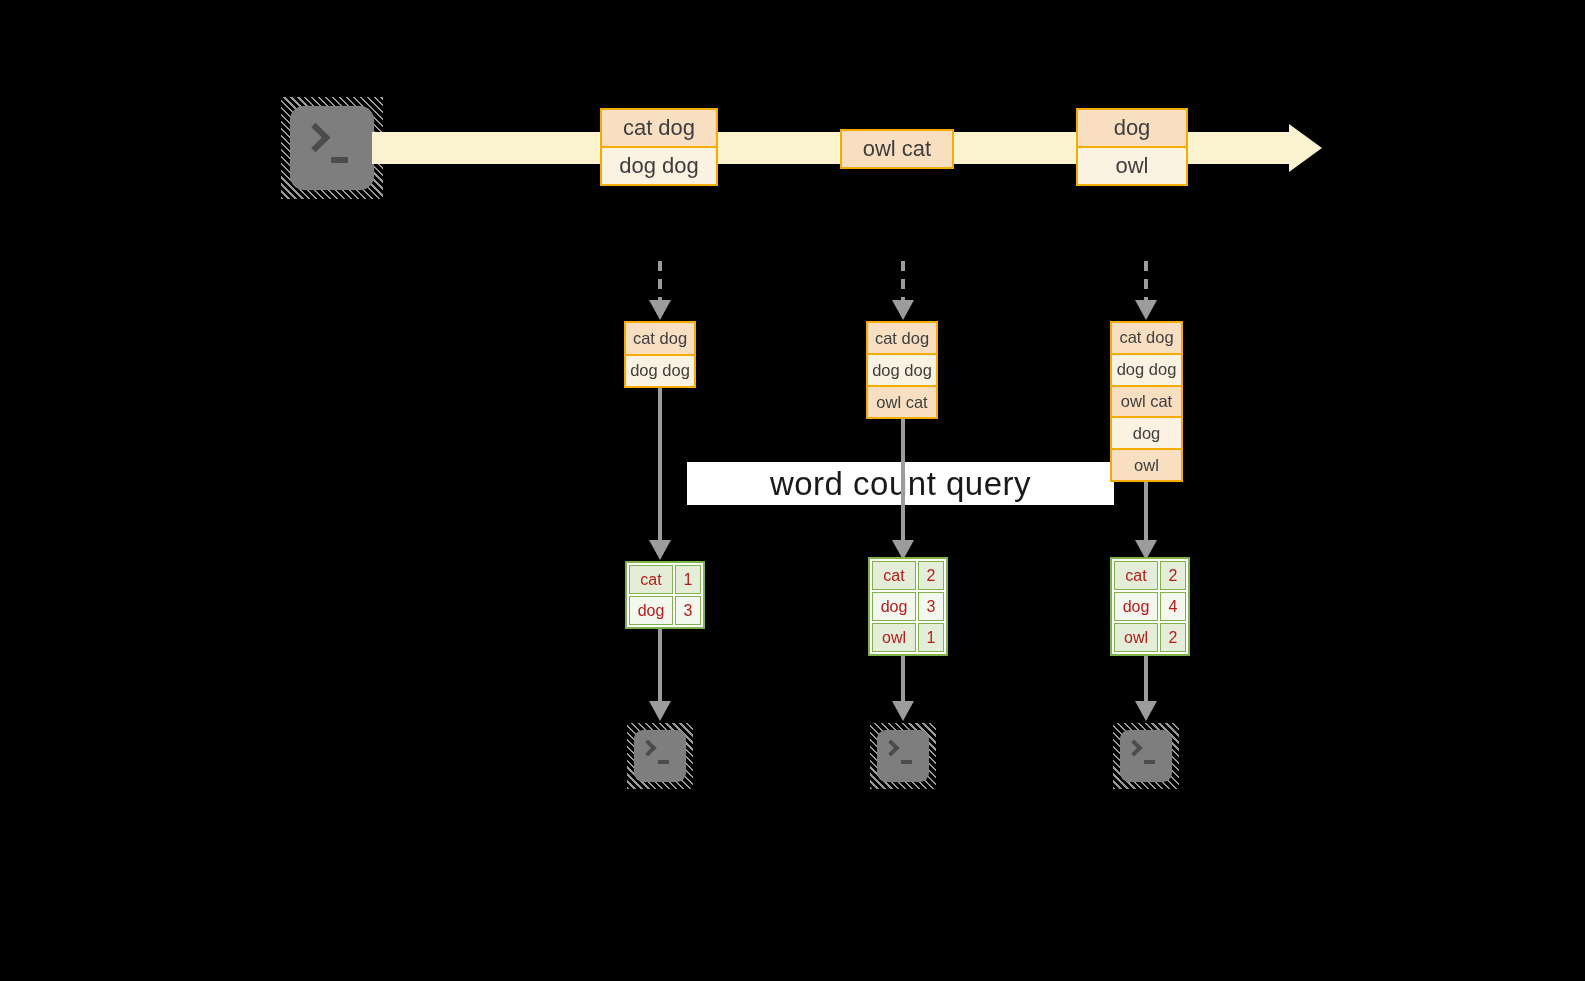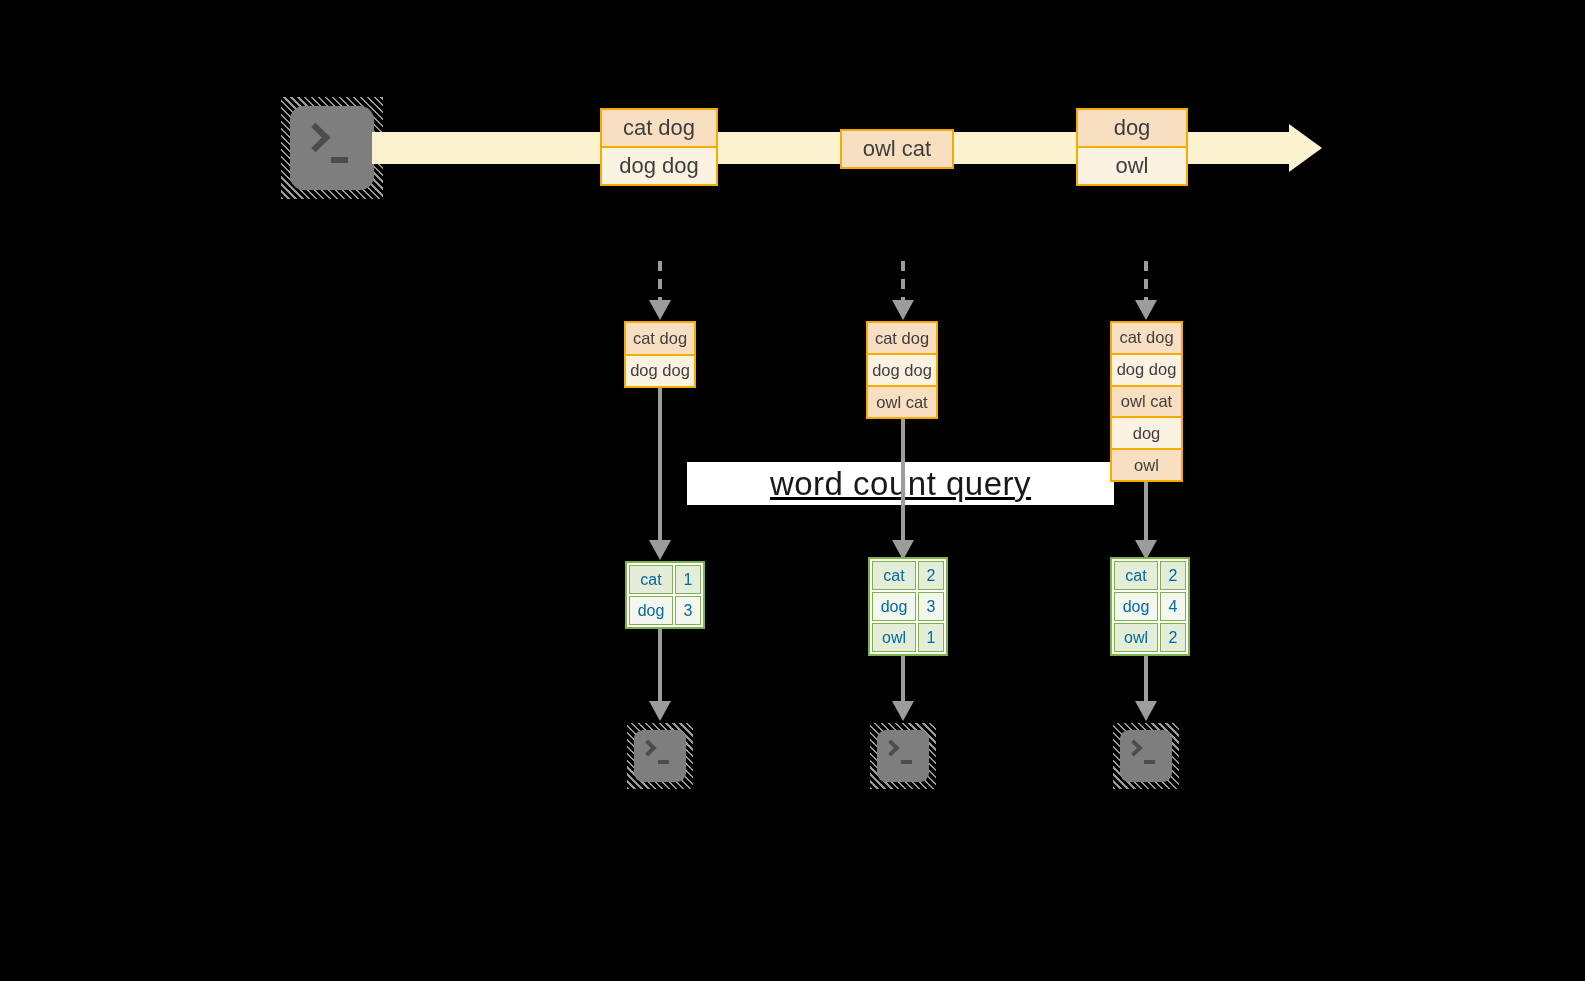--- a/index.html
+++ b/index.html
@@ -41,27 +41,27 @@
   .fill-a{background:var(--peach);} .fill-b{background:var(--cream);}
   
   .vline{position:absolute; width:4px; background:var(--arrow); z-index:2;}
   .vdash{position:absolute; width:4px; z-index:2;
     background:repeating-linear-gradient(180deg,var(--arrow) 0 10px,transparent 10px 18px);}
   .ahead{position:absolute; width:0; height:0; z-index:2;
     border-left:11px solid transparent; border-right:11px solid transparent;
     border-top:20px solid var(--arrow);}
   
   .banner{position:absolute; left:687px; top:462px; width:427px; height:43px; background:#fff;
-    display:flex; align-items:center; justify-content:center; z-index:1;text-decoration:underline;}
+    display:flex; align-items:center; justify-content:center; z-index:1;}
   .banner span{font-size:33px; color:#191919; letter-spacing:.5px;}
   
   .counts{position:absolute; background:#fff; border:2.5px solid var(--green); padding:2px;
     display:grid; grid-template-columns:44px 26px; gap:2px; z-index:3; box-sizing:content-box;}
   .counts .ccell{border:1.5px solid var(--green); height:27px; display:flex;
-    align-items:center; justify-content:center; font-size:16px; color:#0369a1;}
+    align-items:center; justify-content:center; font-size:16px; color:#b91c1c;}
   .row-a{background:var(--green-a);} .row-b{background:var(--green-b);}
 </style>
 </head>
 <body>
 
 <div id="stage">
 
   <div class="hatch term-big" style="left:281px; top:97px; width:102px; height:102px;">
     <div class="term-inner"></div>
     <div class="chev"></div>

